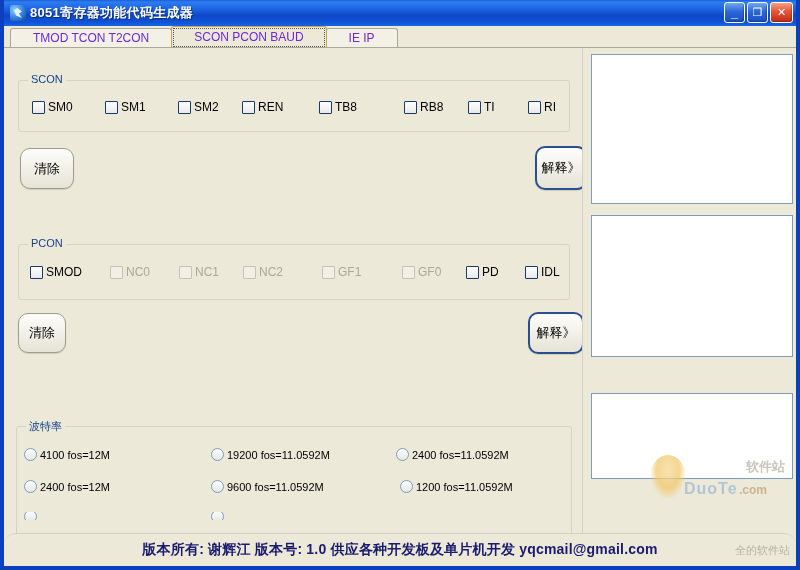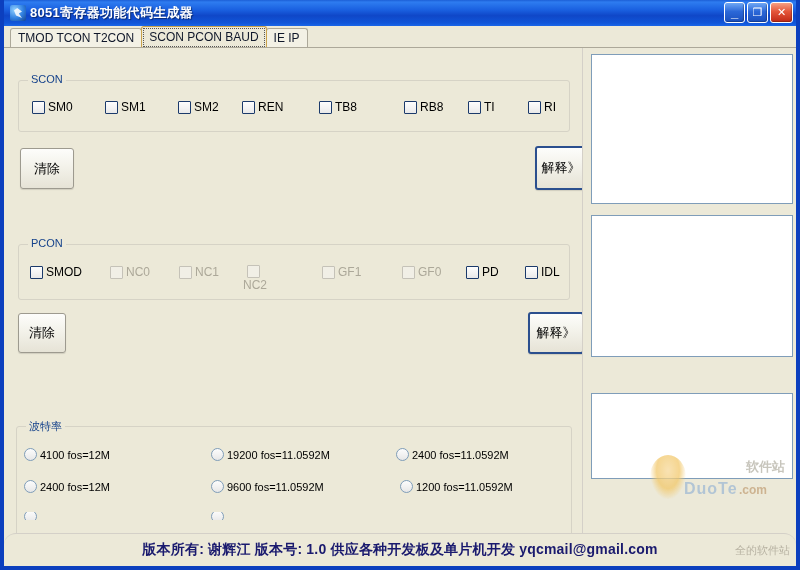--- a/index.html
+++ b/index.html
@@ -83,23 +83,23 @@
     background: #ece9d8;
     display: flex; align-items: flex-end;
     padding-left: 6px;
     position: relative;
     border-bottom: 1px solid #aca899;
     box-sizing: border-box;
   }
   .tab {
     height: 19px;
     line-height: 18px;
-    padding: 0 7px;
+    padding: 0 22px;
     font-size: 12px;
-    color: #0f172a;
+    color: #6d28d9;
     background: #f3f1e5;
     border: 1px solid #aca899;
     border-bottom: none;
     border-radius: 3px 3px 0 0;
     box-sizing: border-box;
     margin-right: -1px;
     white-space: nowrap;
     position: relative;
   }
   .tab.selected {
@@ -190,21 +190,21 @@
     box-sizing: border-box;
     margin-right: 3px;
     flex: 0 0 13px;
   }
 
   
   .btn {
     position: absolute;
     background: linear-gradient(to bottom, #fdfdfb 0%, #f3f2ea 45%, #e6e3d6 100%);
     border: 1px solid #9d9a8f;
-    border-radius: 3px;
+    border-radius: 10px;
     font-size: 13px;
     color: #000;
     display: flex; align-items: center; justify-content: center;
     box-sizing: border-box;
     box-shadow: 0 1px 1px rgba(0,0,0,.12);
     cursor: default;
   }
   .btn.focused {
     border: 2px solid #2b4f8e;
   }
@@ -379,21 +379,21 @@
         <span>SMOD</span>
       </div>
       <div class="cb disabled" style="left:106px; top:217px;">
         <span class="box"></span>
         <span>NC0</span>
       </div>
       <div class="cb disabled" style="left:175px; top:217px;">
         <span class="box"></span>
         <span>NC1</span>
       </div>
-      <div class="cb disabled" style="left:239px; top:217px;flex-direction:column;">
+      <div class="cb disabled" style="left:239px; top:217px;">
         <span class="box"></span>
         <span>NC2</span>
       </div>
       <div class="cb disabled" style="left:318px; top:217px;">
         <span class="box"></span>
         <span>GF1</span>
       </div>
       <div class="cb disabled" style="left:398px; top:217px;">
         <span class="box"></span>
         <span>GF0</span>

